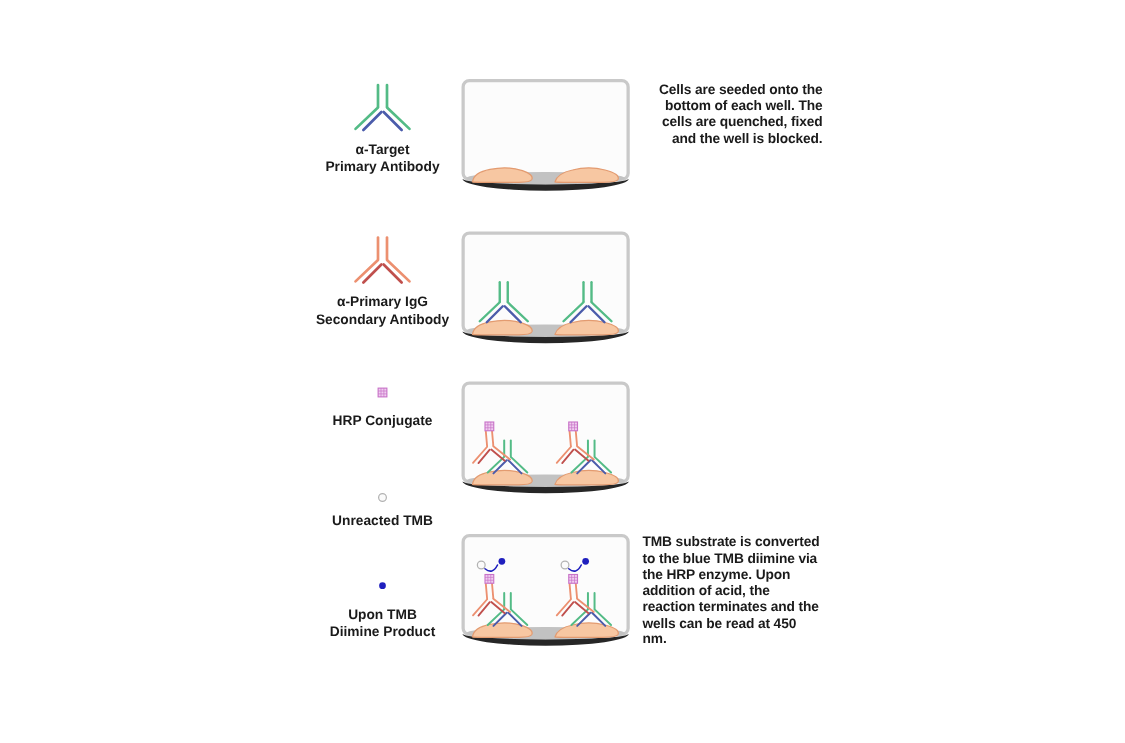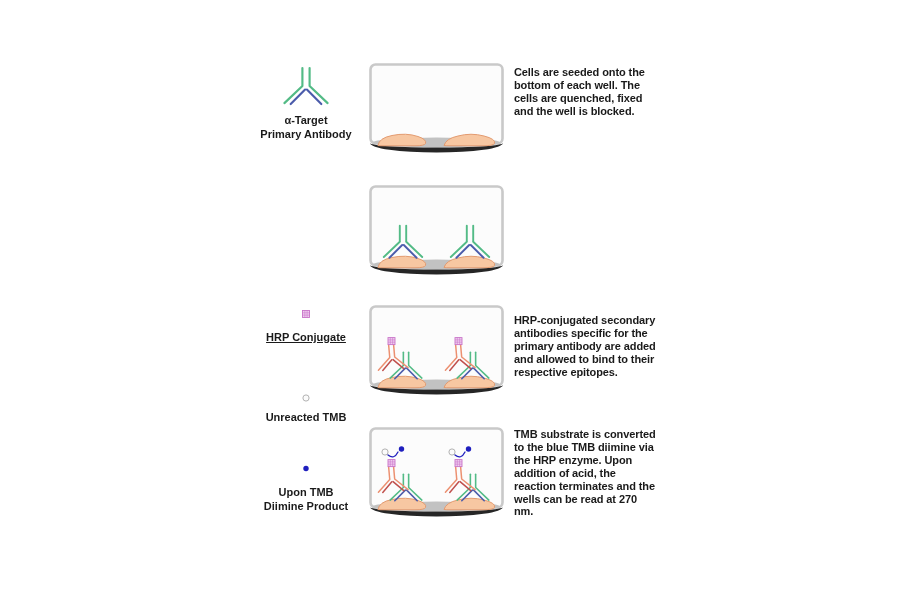--- a/index.html
+++ b/index.html
@@ -83,26 +83,33 @@
   </svg>
 
   <div class="legend" style="top:64px;">
     <svg width="54" height="44" viewBox="0 0 60 44">
       <use href="#ab-primary"></use>
     </svg>
     <div class="legend-label" style="margin-top:6px;">α-Target
 Primary Antibody</div>
   </div>
 
+  <div class="legend" style="top:186px;">
+    <svg width="54" height="44" viewBox="0 0 60 44">
+      <use href="#ab-secondary"></use>
+    </svg>
+    <div class="legend-label" style="margin-top:6px;">α-Primary IgG
+Secondary Antibody</div>
+  </div>
 
   <div class="legend" style="top:309px;">
     <svg width="10" height="10" viewBox="0 0 10 10">
       <use href="#hrp" transform="translate(1.5,1.5)"></use>
     </svg>
-    <div class="legend-label" style="margin-top:12px;text-decoration:underline;">HRP Conjugate</div>
+    <div class="legend-label" style="margin-top:12px;">HRP Conjugate</div>
   </div>
 
   <div class="legend" style="top:393px;">
     <svg width="10" height="10" viewBox="0 0 10 10">
       <use href="#tmb" transform="translate(5,5)"></use>
     </svg>
     <div class="legend-label" style="margin-top:8px;">Unreacted TMB</div>
   </div>
 
   <div class="legend" style="top:464px;">
@@ -134,17 +141,16 @@
 
   <svg class="well" style="top:426px;" width="137" height="96" viewBox="0 0 137 96">
     <use href="#wellframe"></use>
       <use href="#wellcells"></use>
     <use href="#cplx34"></use>
     <use href="#cplx34" transform="translate(67,0)"></use>
     <use href="#decor4"></use>
     <use href="#decor4" transform="translate(67,0)"></use>
   </svg>
 
-  <div class="desc" style="top:66px;">Cells are seeded onto the bottom of each well. The cells are quenched, fixed and the well is blocked.</div>
-  <div class="desc" style="top:314px;">HRP-conjugated secondary antibodies specific for the primary antibody are added and allowed to bind to their respective epitopes.</div>
-  <div class="desc" style="top:428px;">TMB substrate is converted to the blue TMB diimine via the HRP enzyme. Upon addition of acid, the reaction terminates and the wells can be read at 270 nm.</div>
+  <div class="desc" style="top:66px;text-align:right;">Cells are seeded onto the bottom of each well. The cells are quenched, fixed and the well is blocked.</div>
+  <div class="desc" style="top:428px;">TMB substrate is converted to the blue TMB diimine via the HRP enzyme. Upon addition of acid, the reaction terminates and the wells can be read at 450 nm.</div>
 
 </div>
 
 </body></html>

